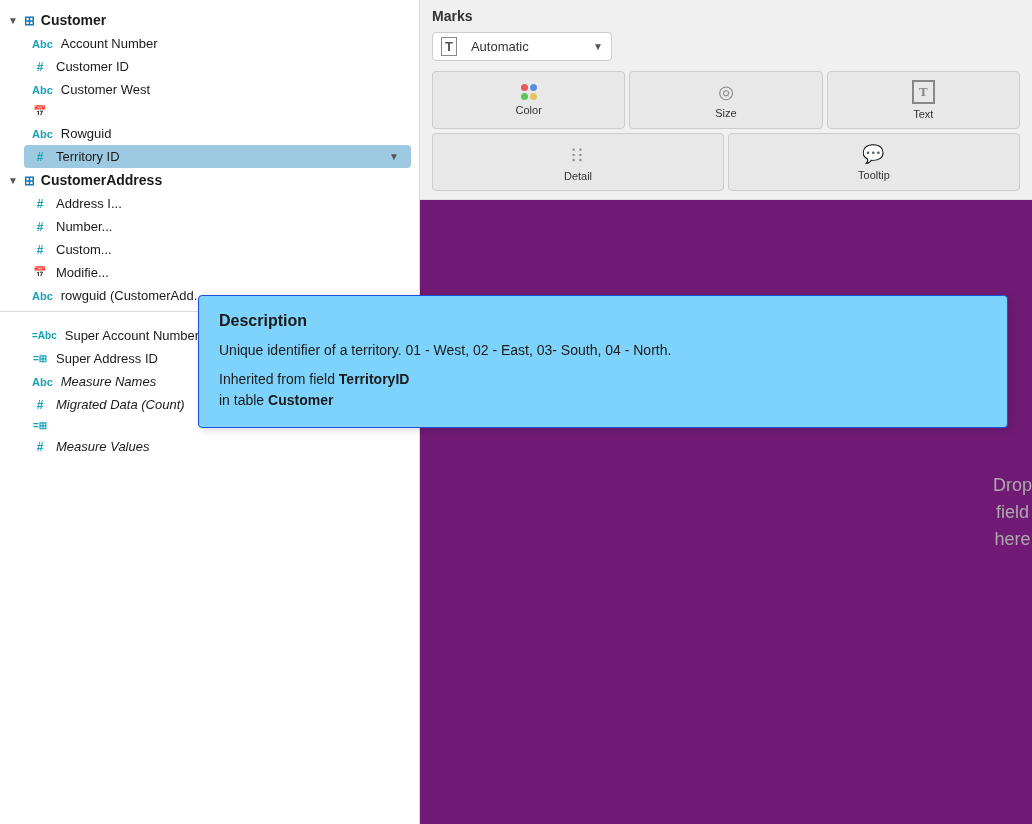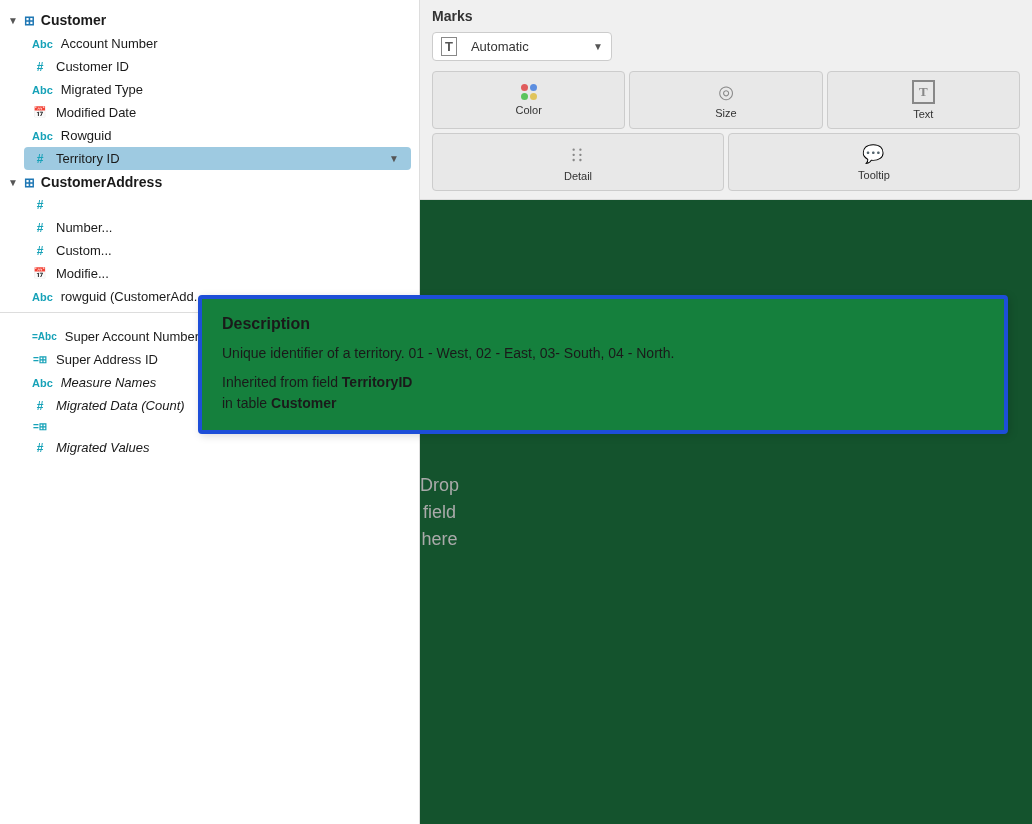--- a/index.html
+++ b/index.html
@@ -101,21 +101,21 @@
     }
 
     .dropdown-arrow {
       color: #555;
       font-size: 10px;
     }
 
     
     .right-panel {
       flex: 1;
-      background: #14532d;
+      background: #701a75;
       display: flex;
       flex-direction: column;
     }
 
     .marks-section {
       background: #f0f0f0;
       padding: 8px 12px;
       border-bottom: 1px solid #ddd;
     }
 
@@ -224,37 +224,37 @@
     .tooltip-icon {
       font-size: 18px;
       color: #888;
     }
 
     
     .drop-zone {
       flex: 1;
       display: flex;
       align-items: center;
-      justify-content: flex-start;
+      justify-content: flex-end;
     }
 
     .drop-text {
       color: #aaa;
       font-size: 18px;
       text-align: center;
       line-height: 1.5;
     }
 
     
     .tooltip-popup {
       position: absolute;
       left: 198px;
       top: 295px;
-      background: #15803d;
-      border: 4px solid #1d4ed8;
+      background: #7dd3fc;
+      border: 1px solid #1d4ed8;
       border-radius: 4px;
       padding: 16px 20px;
       width: 810px;
       box-shadow: 2px 2px 8px rgba(0,0,0,0.15);
       z-index: 100;
     }
 
     .tooltip-popup-title {
       font-size: 16px;
       font-weight: 700;
@@ -305,26 +305,25 @@
     <span class="field-label">Account Number</span>
   </div>
 
   <div class="field-item">
     <span class="field-icon hash">#</span>
     <span class="field-label">Customer ID</span>
   </div>
 
   <div class="field-item">
     <span class="field-icon abc">Abc</span>
-    <span class="field-label">Migrated Type</span>
+    <span class="field-label">Customer West</span>
   </div>
 
   <div class="field-item">
     <span class="field-icon date">📅</span>
-    <span class="field-label">Modified Date</span>
   </div>
 
   <div class="field-item">
     <span class="field-icon abc">Abc</span>
     <span class="field-label">Rowguid</span>
   </div>
 
   <div class="field-item active">
     <span class="field-icon hash">#</span>
     <span class="field-label">Territory ID</span>
@@ -332,20 +331,21 @@
   </div>
 
   <div class="field-group-header">
     <span class="chevron-icon">▼</span>
     <span class="table-icon">⊞</span>
     <span>CustomerAddress</span>
   </div>
 
   <div class="field-item">
     <span class="field-icon hash">#</span>
+    <span class="field-label">Address I...</span>
   </div>
 
   <div class="field-item">
     <span class="field-icon hash">#</span>
     <span class="field-label">Number...</span>
   </div>
 
   <div class="field-item">
     <span class="field-icon hash">#</span>
     <span class="field-label">Custom...</span>
@@ -383,21 +383,21 @@
     <span class="field-icon hash">#</span>
     <span class="field-label italic">Migrated Data (Count)</span>
   </div>
 
   <div class="field-item">
     <span class="field-icon eq-hash" style="font-size:10px; color:#17a2b8;">=⊞</span>
   </div>
 
   <div class="field-item">
     <span class="field-icon hash">#</span>
-    <span class="field-label italic">Migrated Values</span>
+    <span class="field-label italic">Measure Values</span>
   </div>
 
   <div class="tooltip-popup">
     <div class="tooltip-popup-title">Description</div>
     <div class="tooltip-popup-desc">Unique identifier of a territory. 01 - West, 02 - East, 03- South, 04 - North.</div>
     <div class="tooltip-popup-inherited">
       <span>Inherited from field</span>
       <strong>TerritoryID</strong>
       <br>
       <span>in table</span>

